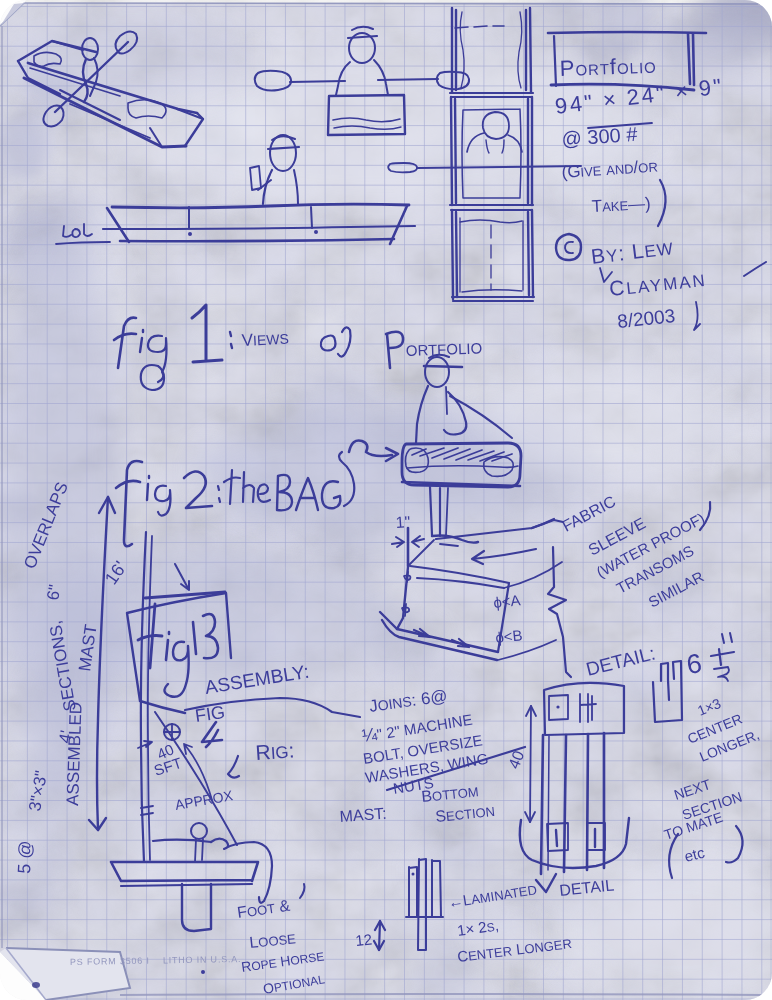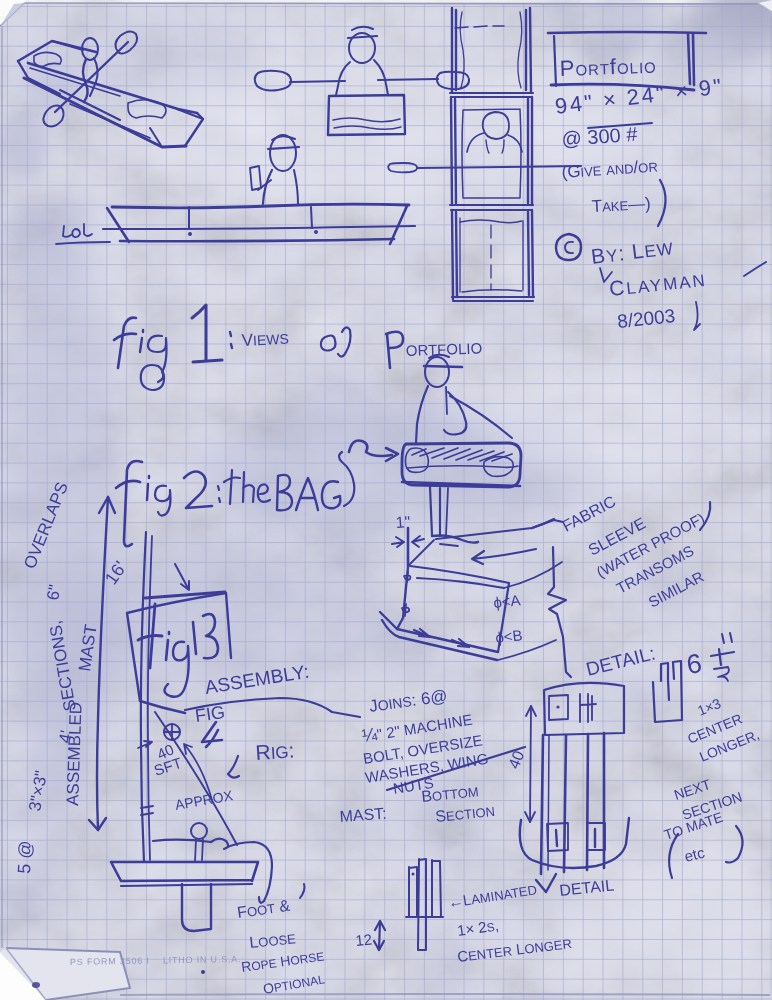--- a/index.html
+++ b/index.html
@@ -1,16 +1,16 @@
 <!DOCTYPE html>
 <html><head>
 <meta charset="utf-8">
 <style>
   html,body{margin:0;padding:0;background:#ffffff;}
-  #page{width:772px;height:1000px;position:relative;overflow:hidden;background:#fff;}
+  #page{width:772px;height:1000px;position:relative;overflow:hidden;background:#fff;border-radius:27px;}
   svg{display:block;}
   text{font-family:"Liberation Sans",sans-serif;}
 </style>
 </head>
 <body>
 <div id="page">
 <svg width="772" height="1000" viewBox="0 0 772 1000" xmlns="http://www.w3.org/2000/svg">
 <defs>
   <filter id="blot" x="-40%" y="-40%" width="180%" height="180%">
     <feGaussianBlur stdDeviation="14"></feGaussianBlur>

